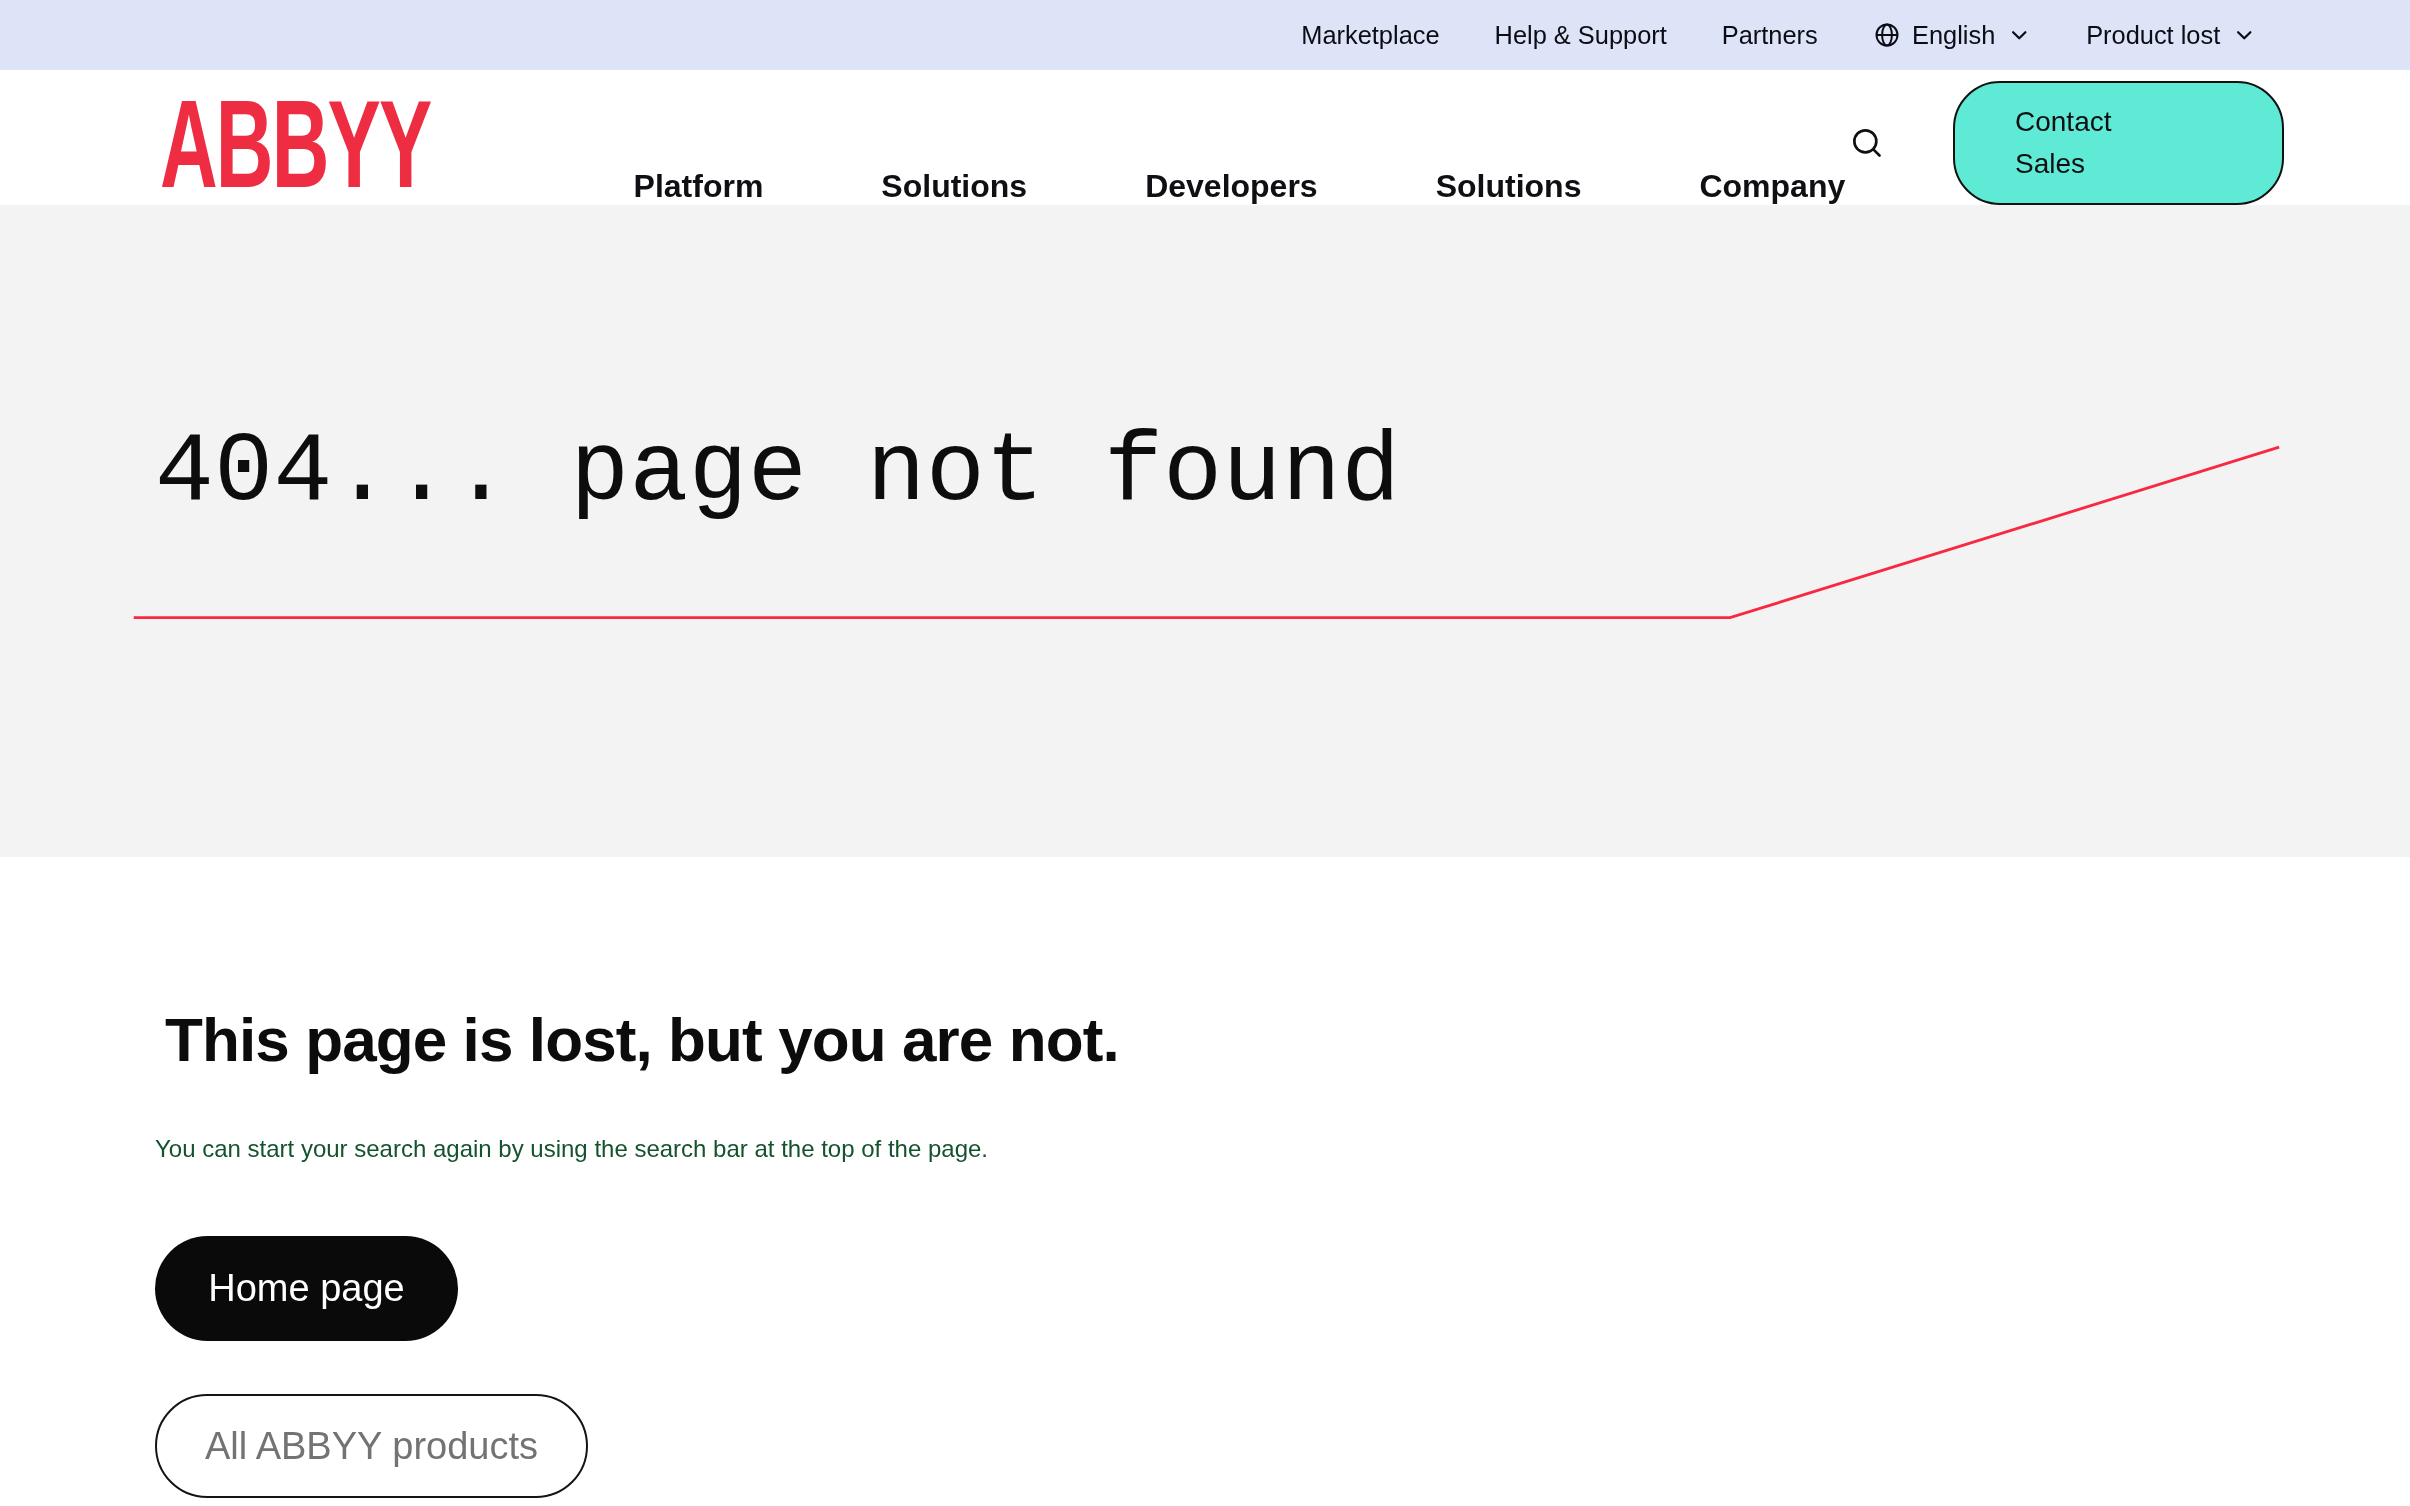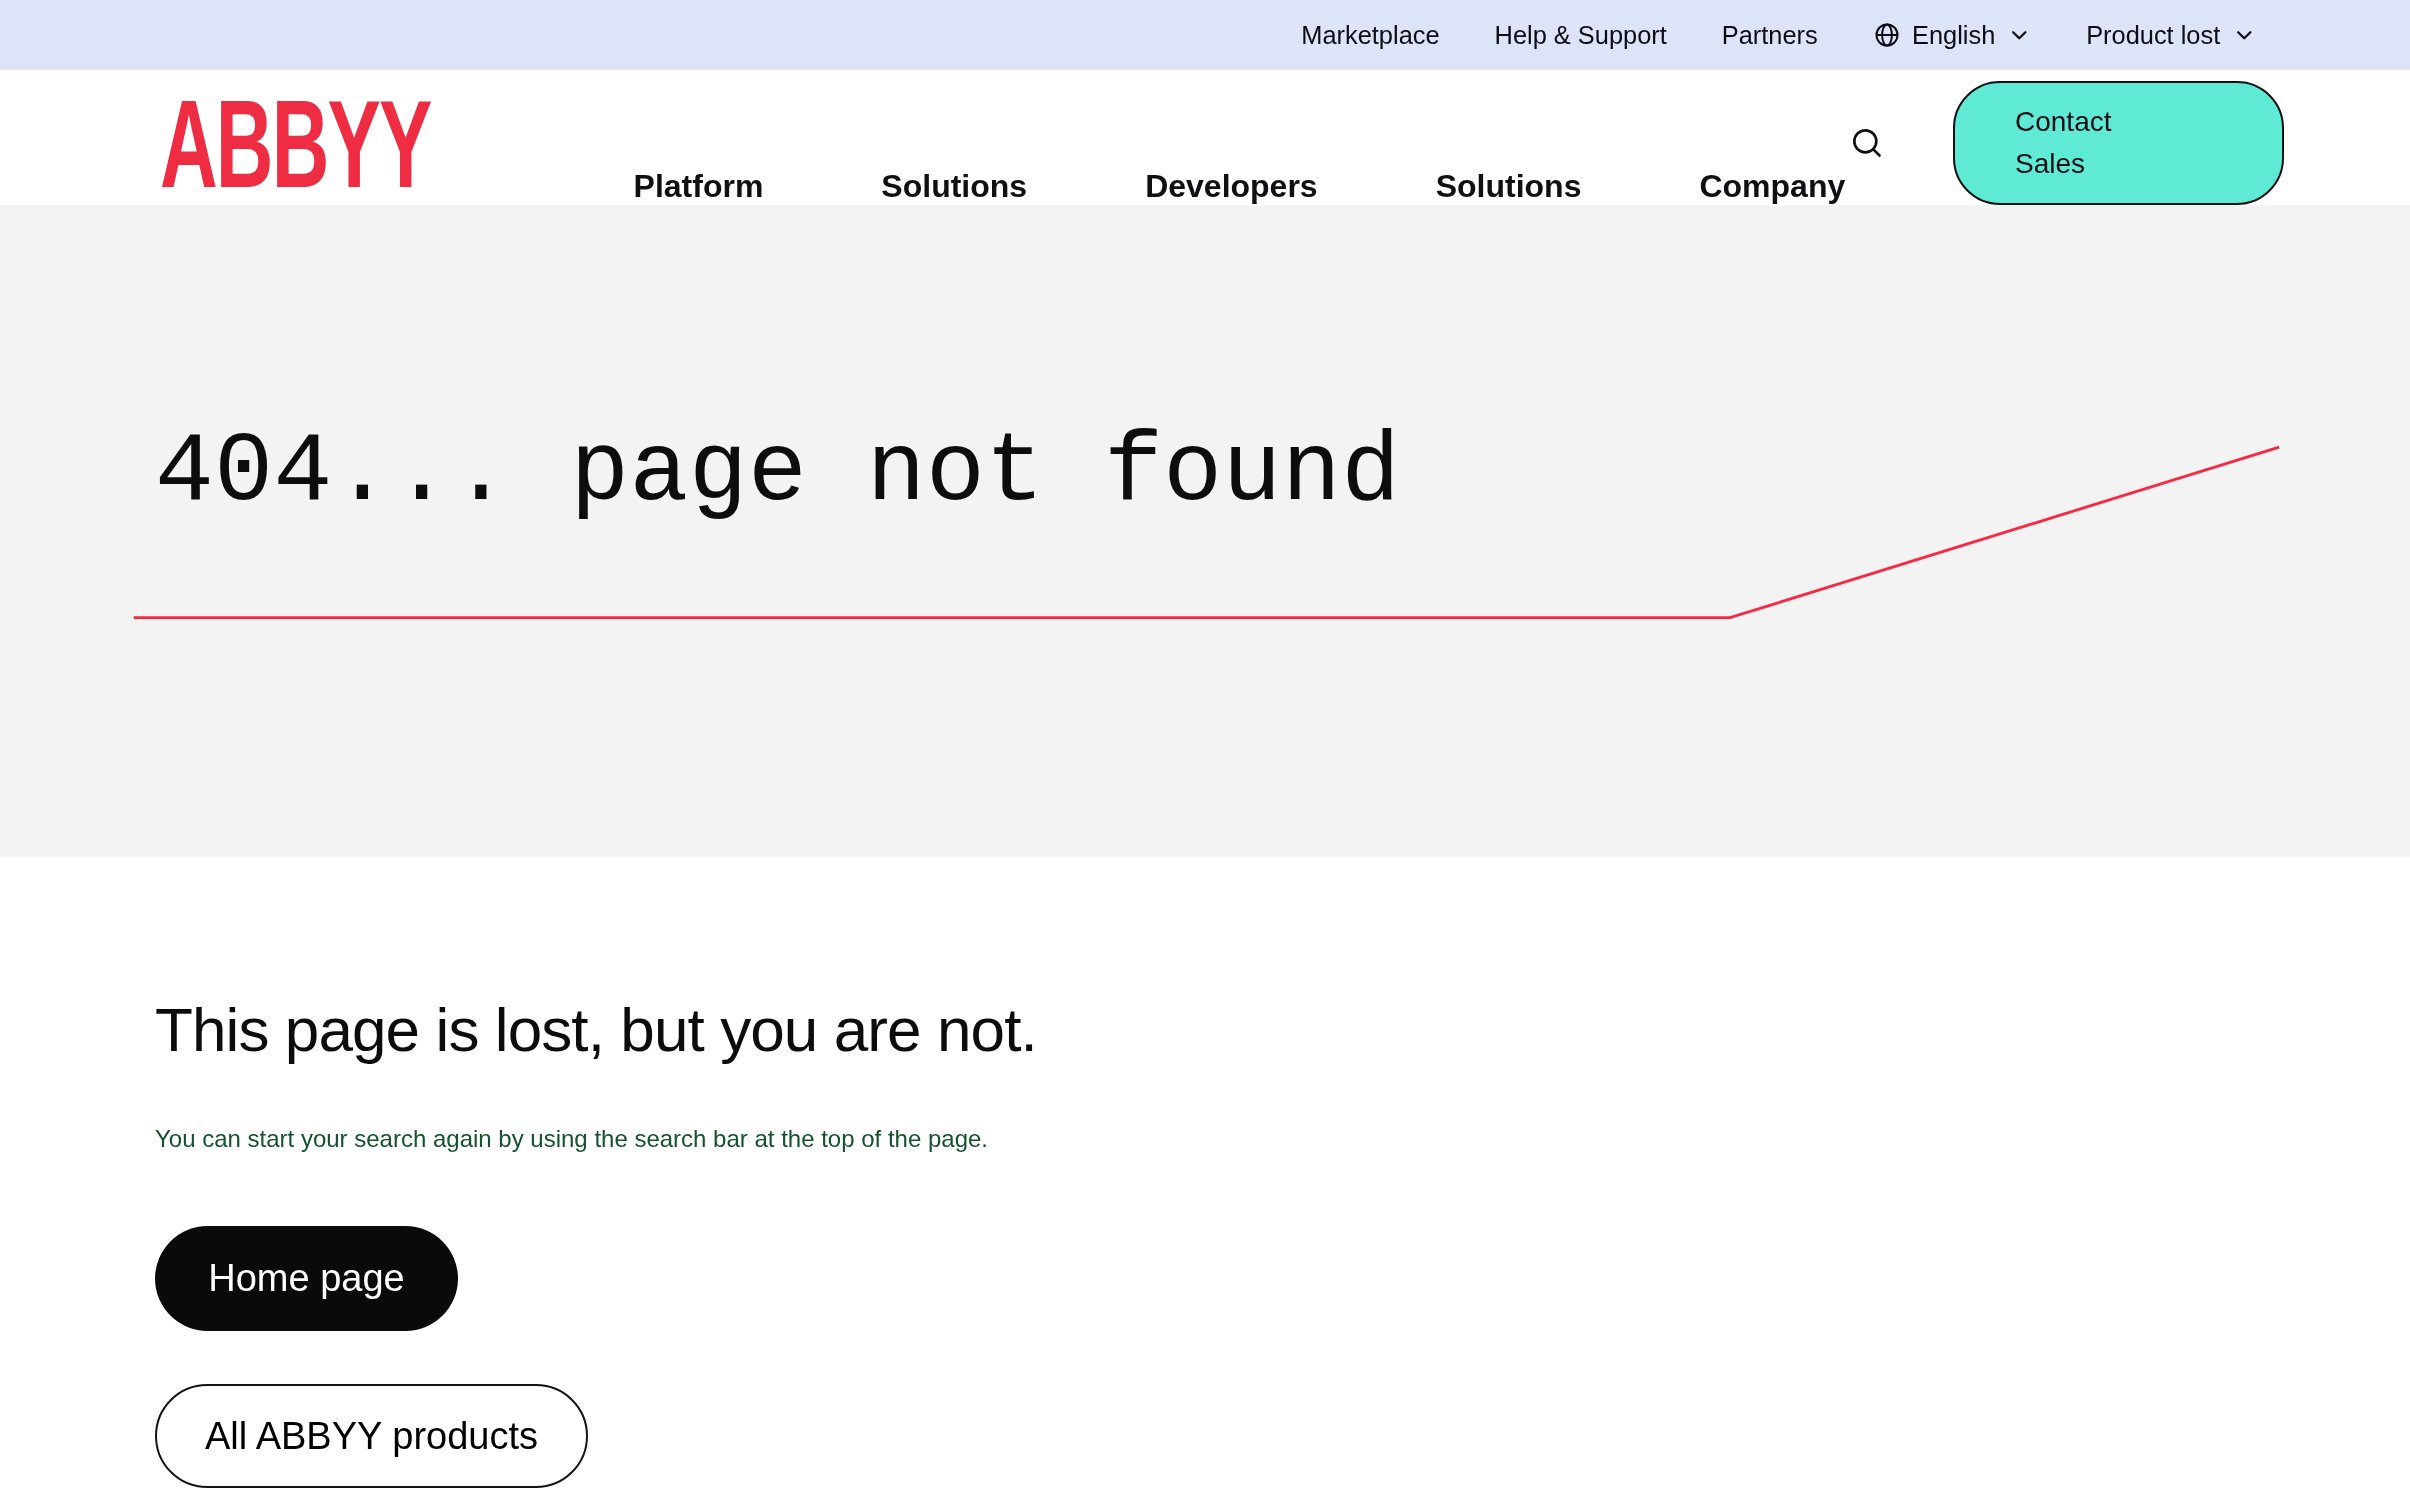--- a/index.html
+++ b/index.html
@@ -103,24 +103,24 @@
     letter-spacing:0.5px;
     line-height:1.15;
     color:#0d0d0d;
     font-family:Liberation Mono, monospace;
   }
   .hero-line{position:absolute;left:0;top:0;width:2411px;height:652px;pointer-events:none;}
 
   
   .main{padding-left:155px;}
   .main-heading{
-    margin:0;
+    margin:10px;
     padding-top:137px;
     font-size:62px;
-    font-weight:400;
+    font-weight:700;
     letter-spacing:-0.9px;
     line-height:1.15;
     color:#0c0c0c;
   }
   .main-body{
     margin:58px 0 0 0;
     font-size:24px;
     font-weight:500;
     line-height:1.3;
     color:#14532d;
@@ -141,21 +141,21 @@
     height:105px;
     background:#0a0a0a;
     color:#ffffff;
     border:none;
   }
   .btn-secondary{
     margin-top:53px;
     width:433px;
     height:104px;
     background:#ffffff;
-    color:#000000;
+    color:#737373;
     border:2.4px solid #141414;
   }
 </style>
 </head>
 <body>
 
 <header class="topbar">
   <span class="topbar-item">
     <span>Marketplace</span>
   </span>

